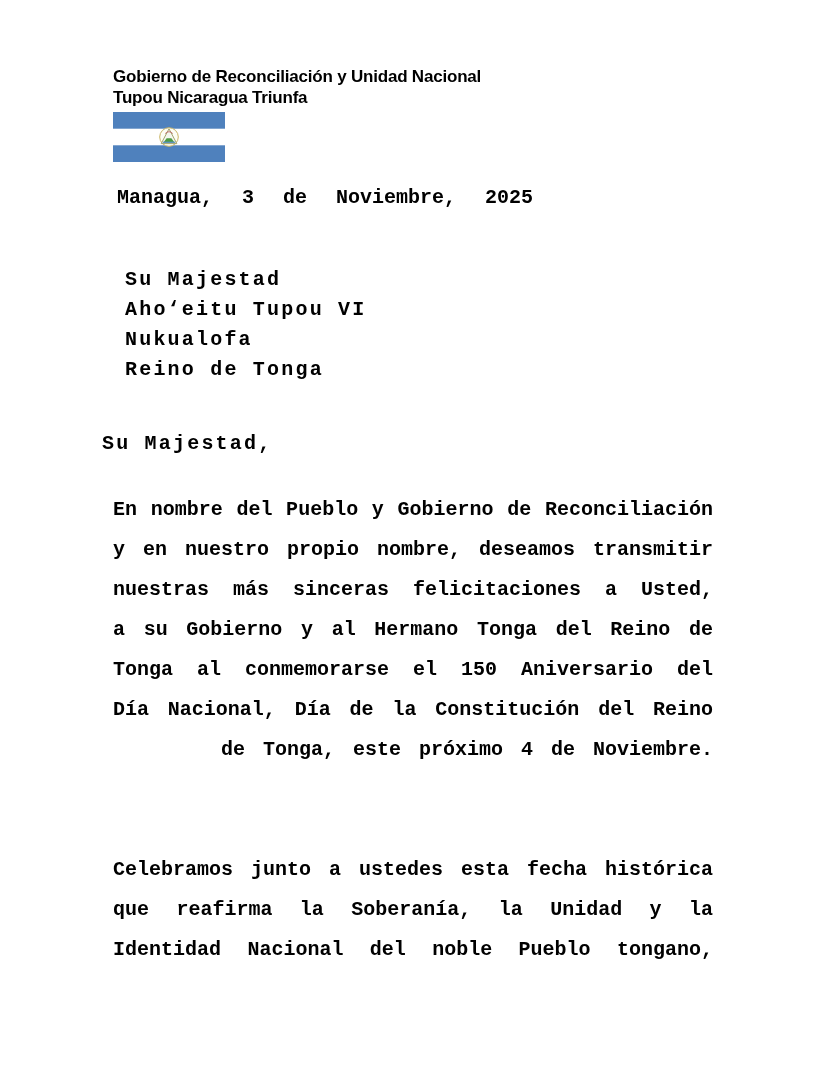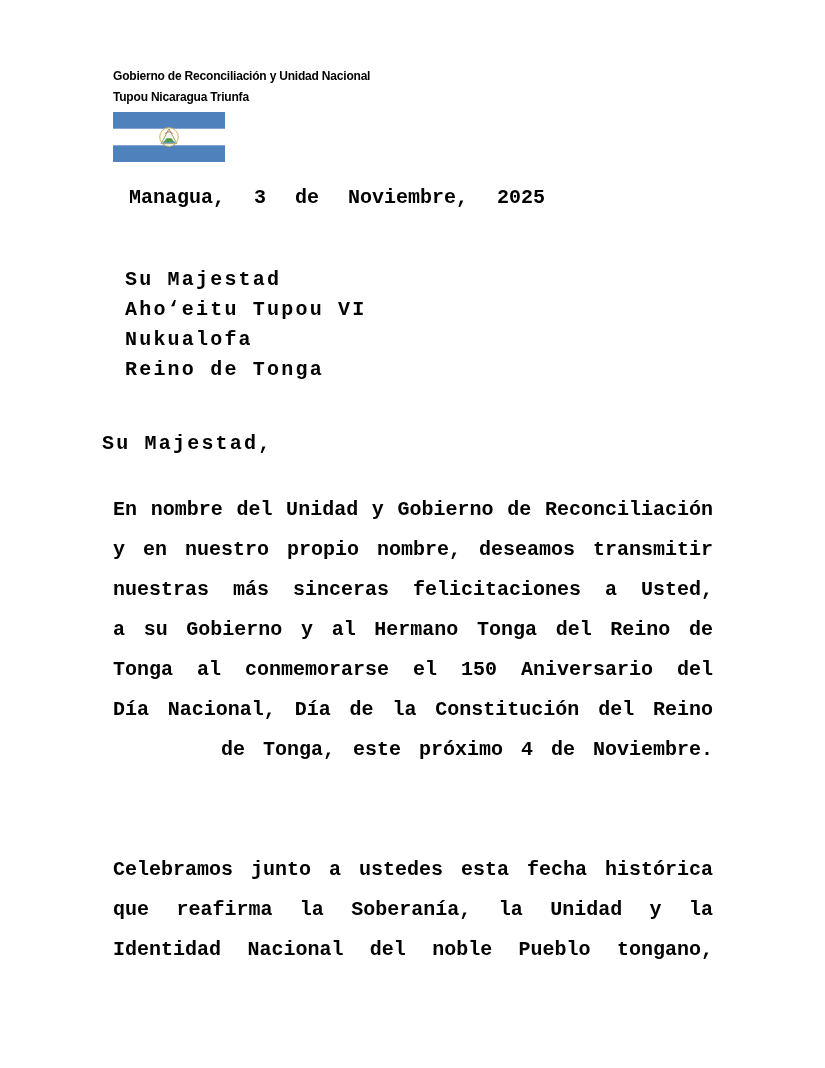--- a/index.html
+++ b/index.html
@@ -16,40 +16,40 @@
     color: #000000;
     font-family: "Liberation Mono", "DejaVu Sans Mono", monospace;
     font-weight: 700;
   }
   .letterhead {
     position: absolute;
     left: 113px;
     top: 66px;
     font-family: "Liberation Sans", "DejaVu Sans", sans-serif;
     font-weight: 700;
-    font-size: 12px;
+    font-size: 17px;
     line-height: 21px;
     letter-spacing: -0.2px;
     white-space: nowrap;
   }
   .flag {
     position: absolute;
     left: 113px;
     top: 112px;
     width: 112px;
     height: 50px;
     display: block;
   }
   .mono {
     font-size: 20px;
     color: #000000;
   }
   .date-line {
     position: absolute;
-    left: 129px;
+    left: 117px;
     top: 178px;
     line-height: 40px;
     word-spacing: 17px;
     white-space: nowrap;
     text-align: right;
   }
   .address-block {
     position: absolute;
     left: 113px;
     top: 265px;
@@ -112,21 +112,21 @@
   <div class="mono address-block">
     <div>Su Majestad</div>
     <div>Aho‘eitu Tupou VI</div>
     <div>Nukualofa</div>
     <div>Reino de Tonga</div>
   </div>
 
   <div class="mono salutation">Su Majestad,</div>
 
   <div class="mono para para-1">
-    <div class="jline">En nombre del Unidad y Gobierno de Reconciliación</div>
+    <div class="jline">En nombre del Pueblo y Gobierno de Reconciliación</div>
     <div class="jline">y en nuestro propio nombre, deseamos transmitir</div>
     <div class="jline">nuestras más sinceras felicitaciones a Usted,</div>
     <div class="jline">a su Gobierno y al Hermano Tonga del Reino de</div>
     <div class="jline">Tonga al conmemorarse el 150 Aniversario del</div>
     <div class="jline">Día Nacional, Día de la Constitución del Reino</div>
     <div class="lastline">de Tonga, este próximo 4 de Noviembre.</div>
   </div>
 
   <div class="mono para para-2">
     <div class="jline">Celebramos junto a ustedes esta fecha histórica</div>

